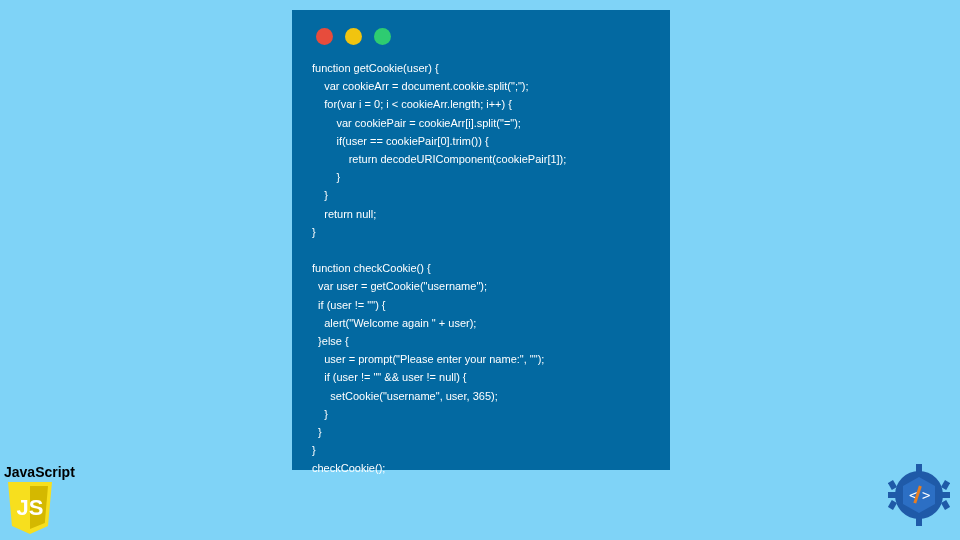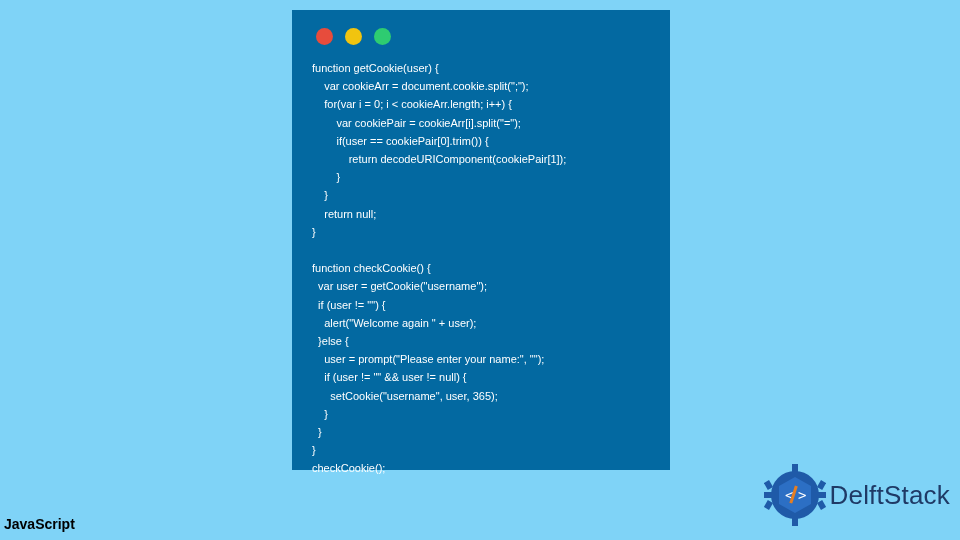--- a/index.html
+++ b/index.html
@@ -112,20 +112,27 @@
     if (user != "" &amp;&amp; user != null) {
       setCookie("username", user, 365);
     }
   }
 }
 checkCookie();</div>
 </div>
 
 <div class="js-badge">
   <div class="js-badge-label">JavaScript</div>
+  <div class="js-shield">
+    <svg viewBox="0 0 48 52">
+      <polygon points="2,0 46,0 42,44 24,52 6,44" fill="#f7df1e"></polygon>
+      <polygon points="24,4 42,4 38.8,41 24,47" fill="#d4b800"></polygon>
+      <text x="24" y="33" text-anchor="middle" font-family="Arial" font-weight="bold" font-size="22" fill="#ffffff">JS</text>
+    </svg>
+  </div>
 </div>
 
 <div class="delft">
   <div class="delft-emblem">
     <svg width="62" height="62" viewBox="0 0 62 62">
       <g transform="translate(31,31)">
         <g fill="#1f5aa8">
           <circle r="24" fill="#1f5aa8"></circle>
         </g>
         <g>
@@ -141,14 +148,13 @@
             <rect x="-21" y="18" width="6" height="8" transform="rotate(30)"></rect>
           </g>
         </g>
         <polygon points="0,-18 16,-9 16,9 0,18 -16,9 -16,-9" fill="#2c6fc4"></polygon>
         <text x="-10" y="5" font-family="monospace" font-size="14" fill="#ffffff">&lt;</text>
         <rect x="-3" y="-9" width="3" height="18" fill="#e67e22" transform="rotate(18)"></rect>
         <text x="3" y="5" font-family="monospace" font-size="14" fill="#ffffff">&gt;</text>
       </g>
     </svg>
   </div>
-  <div class="delft-text">DelftStack</div>
 </div>
 
 </body></html>

